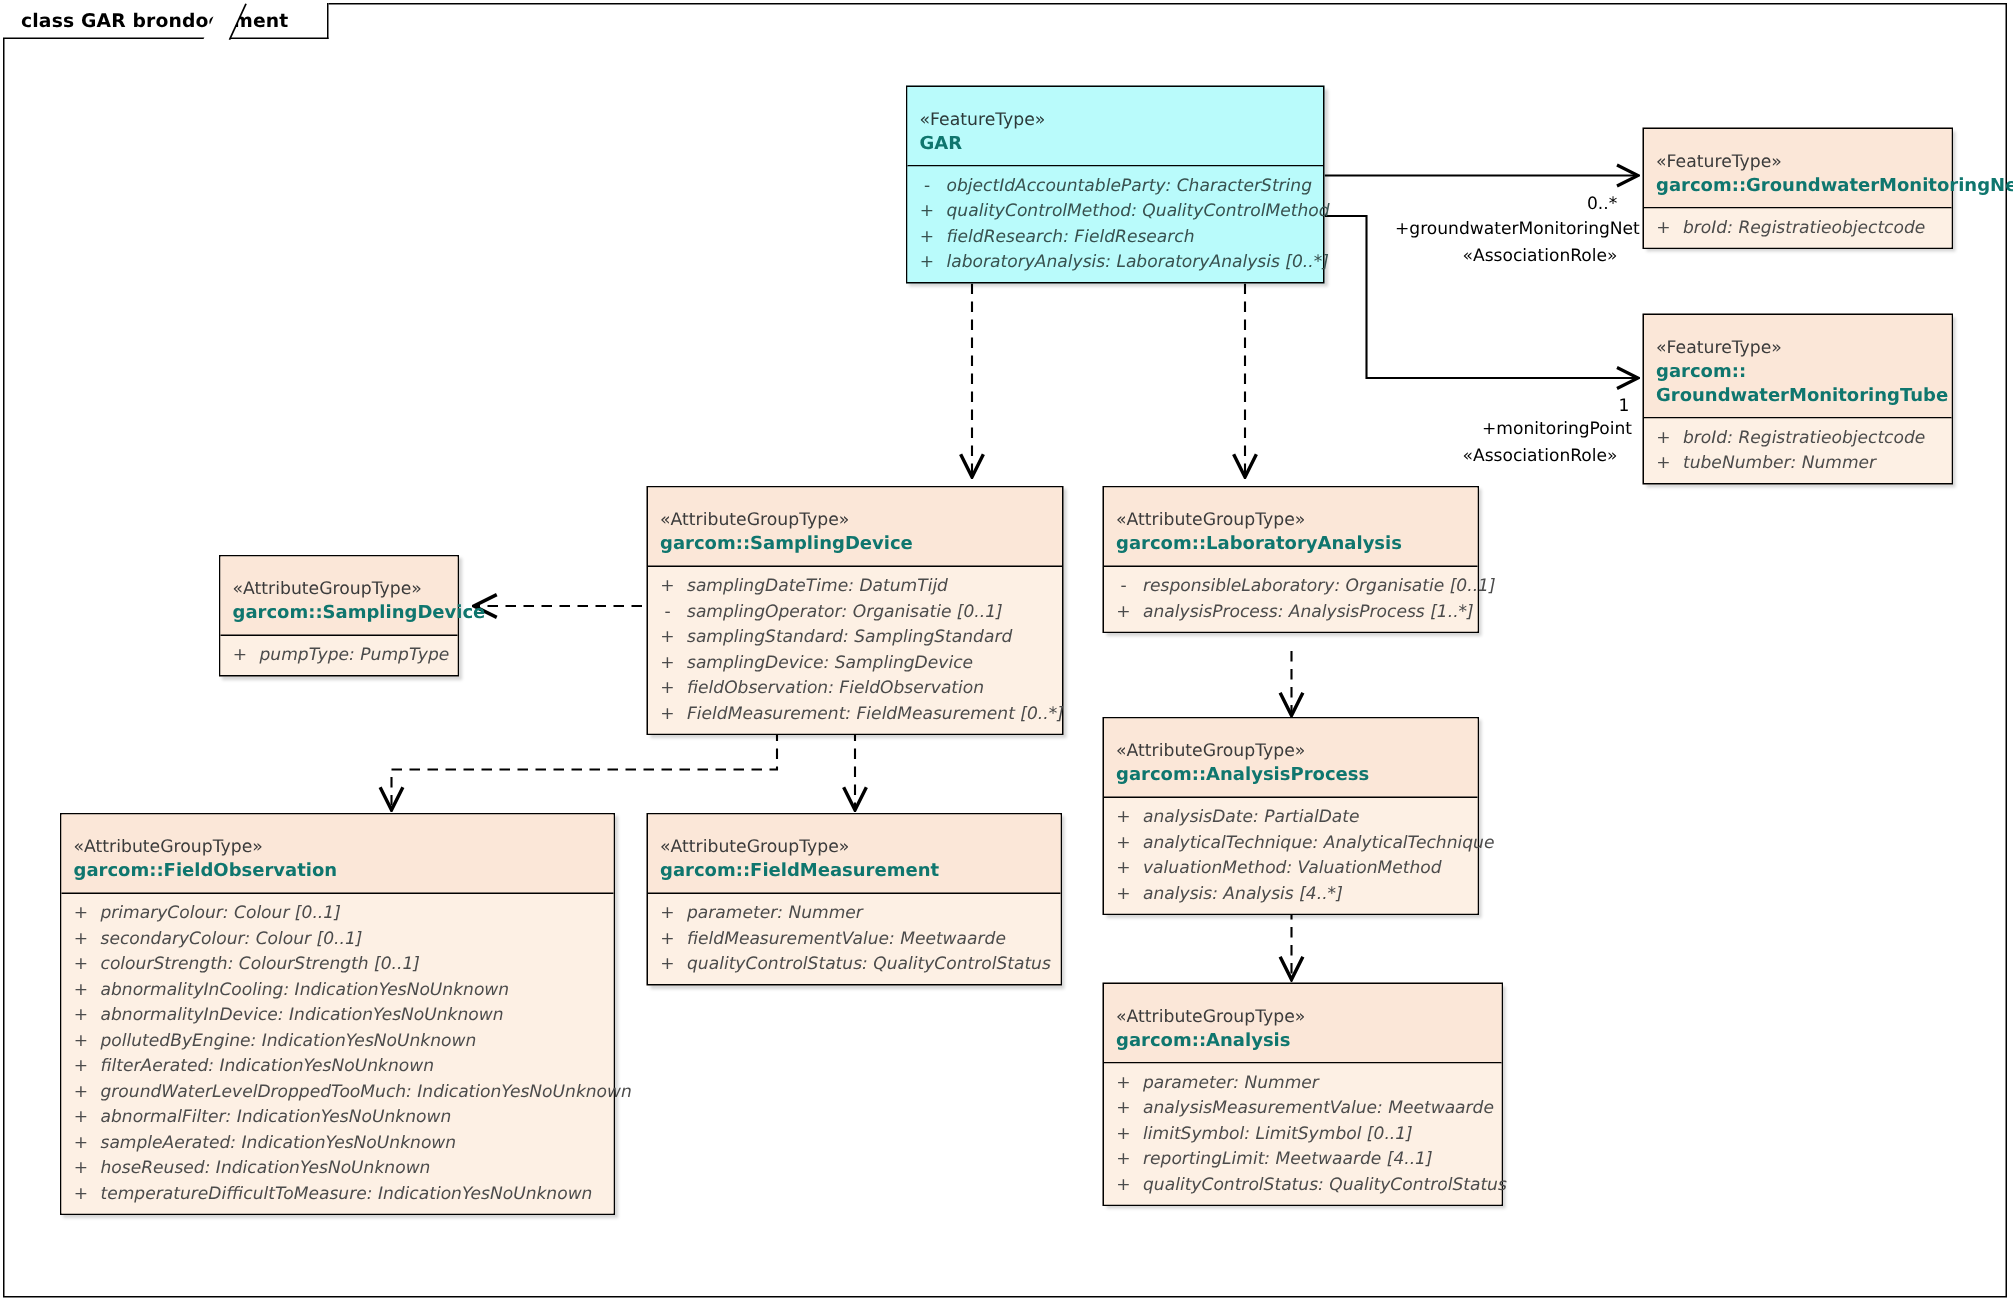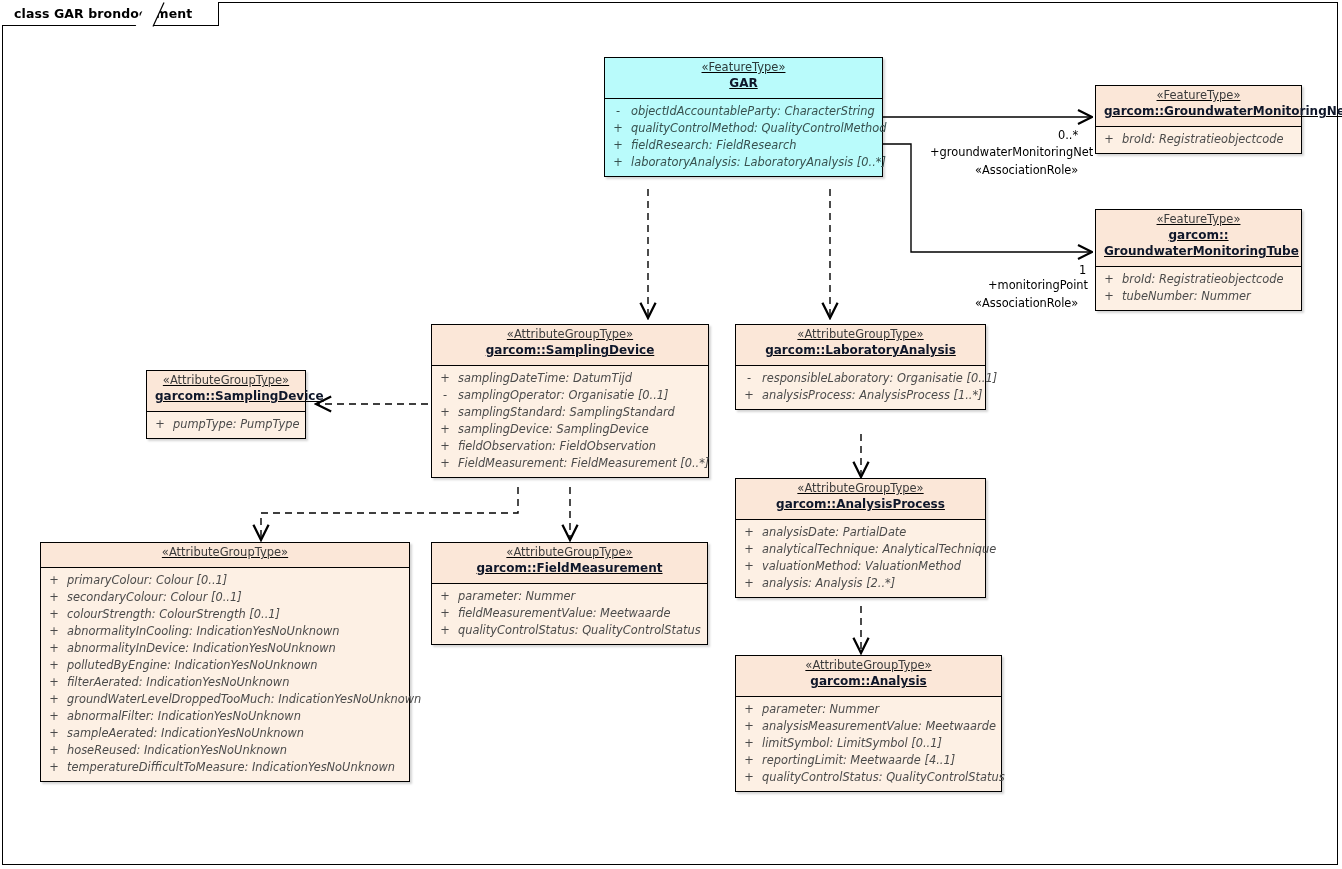--- a/index.html
+++ b/index.html
@@ -15,24 +15,24 @@
   #frame-tab-label{font-size:12.5px;font-weight:bold;color:#000;white-space:nowrap;letter-spacing:0.1px;}
   #frame-tab-slant{position:absolute;left:135px;top:2px;width:30px;height:25px;z-index:7;}
 
   
   #links{position:absolute;left:0;top:0;width:1342px;height:869px;z-index:1;}
 
   
   .cls{position:absolute;z-index:3;box-sizing:border-box;border:1.6px solid #000;
        background:#fdf0e4;box-shadow:2px 2px 2px rgba(0,0,0,0.17);}
   .cls.feature .hdr{background:#f7dfcc;}
-  .cls .hdr{padding:2px 8px 7px;text-align:center;border-bottom:1.6px solid #000;
-            background:#fbe7d8;text-decoration:underline;}
+  .cls .hdr{padding:14px 8px 7px;text-align:left;border-bottom:1.6px solid #000;
+            background:#fbe7d8;}
   .cls .stereo{font-size:11.5px;color:#3b3b3b;line-height:15px;white-space:nowrap;}
-  .cls .nm{font-size:12px;font-weight:bold;color:#0f172a;line-height:16px;white-space:nowrap;}
+  .cls .nm{font-size:12px;font-weight:bold;color:#0f766e;line-height:16px;white-space:nowrap;}
   .cls .attrs{padding:4px 0 5px 0;background:#fdf0e4;}
   .attr{display:flex;font-size:11.4px;line-height:17px;color:#4b4b4b;white-space:nowrap;}
   .attr .vis{width:26px;text-align:center;flex:0 0 26px;color:#4b4b4b;}
   .attr .sig{flex:1 1 auto;font-style:italic;}
 
   
   #cls-gar{background:#b9fbfb;}
   #cls-gar .hdr{background:#b9fbfb;}
   #cls-gar .attrs{background:#b9fbfb;}
   #cls-gar .stereo{color:#2c3a3a;}
@@ -237,21 +237,21 @@
       <div class="attr">
         <span class="vis">+</span>
         <span class="sig">analyticalTechnique: AnalyticalTechnique</span>
       </div>
       <div class="attr">
         <span class="vis">+</span>
         <span class="sig">valuationMethod: ValuationMethod</span>
       </div>
       <div class="attr">
         <span class="vis">+</span>
-        <span class="sig">analysis: Analysis [2..*]</span>
+        <span class="sig">analysis: Analysis [4..*]</span>
       </div>
     </div>
   </div>
 
   <div class="cls" id="cls-analysis" style="left:735px;top:655px;width:267px;">
     <div class="hdr">
       <div class="stereo">«AttributeGroupType»</div>
       <div class="nm">garcom::Analysis</div>
     </div>
     <div class="attrs">
@@ -274,20 +274,21 @@
       <div class="attr">
         <span class="vis">+</span>
         <span class="sig">qualityControlStatus: QualityControlStatus</span>
       </div>
     </div>
   </div>
 
   <div class="cls" id="cls-fieldobservation" style="left:40px;top:542px;width:370px;">
     <div class="hdr">
       <div class="stereo">«AttributeGroupType»</div>
+      <div class="nm">garcom::FieldObservation</div>
     </div>
     <div class="attrs">
       <div class="attr">
         <span class="vis">+</span>
         <span class="sig">primaryColour: Colour [0..1]</span>
       </div>
       <div class="attr">
         <span class="vis">+</span>
         <span class="sig">secondaryColour: Colour [0..1]</span>
       </div>

